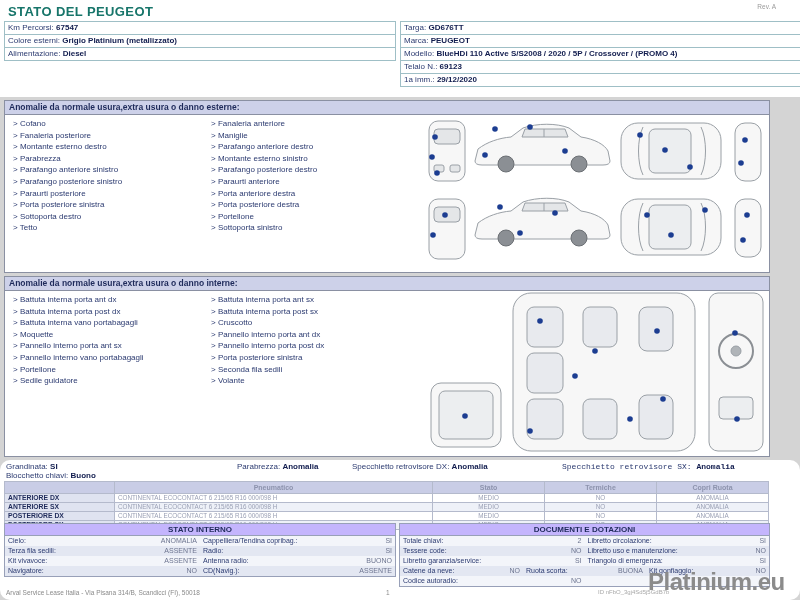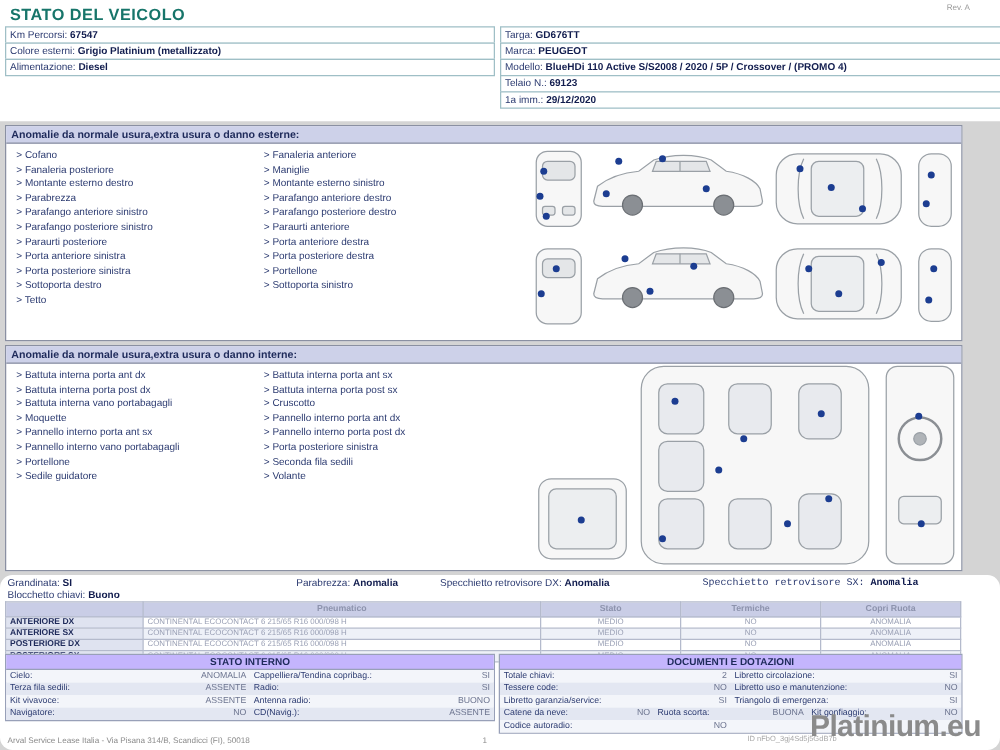--- a/index.html
+++ b/index.html
@@ -65,21 +65,21 @@
   .foot-id{left:598px;color:#a8a8a8;font-size:6px;}
 
   .watermark{position:absolute;left:648px;top:568px;font-size:24px;font-weight:bold;color:#8b8b8b;letter-spacing:-.5px;z-index:50;}
 </style>
 </head>
 <body>
 
 <div id="page">
 
   <div class="panel-top">
-    <div class="title">STATO DEL VEICOLO</div>
+    <div class="title">STATO DEL PEUGEOT</div>
     <div class="rev">Rev. A</div>
 
     <div class="info-col left">
         <div class="info-row"><span class="ilbl">Km Percorsi:</span> <b>67547</b></div>
         <div class="info-row"><span class="ilbl">Colore esterni:</span> <b>Grigio Platinium (metallizzato)</b></div>
         <div class="info-row"><span class="ilbl">Alimentazione:</span> <b>Diesel</b></div>
       </div>
 
     <div class="info-col right">
         <div class="info-row"><span class="ilbl">Targa:</span> <b>GD676TT</b></div>
@@ -93,30 +93,29 @@
   <div class="sec sec-ext">
     <div class="sec-head">Anomalie da normale usura,extra usura o danno esterne:</div>
     <div class="list l1">
         <div class="li">Cofano</div>
         <div class="li">Fanaleria posteriore</div>
         <div class="li">Montante esterno destro</div>
         <div class="li">Parabrezza</div>
         <div class="li">Parafango anteriore sinistro</div>
         <div class="li">Parafango posteriore sinistro</div>
         <div class="li">Paraurti posteriore</div>
-        <div class="li">Porta anteriore sinistra</div>
         <div class="li">Porta posteriore sinistra</div>
         <div class="li">Sottoporta destro</div>
         <div class="li">Tetto</div>
       </div>
     <div class="list l2">
         <div class="li">Fanaleria anteriore</div>
         <div class="li">Maniglie</div>
+        <div class="li">Parafango anteriore destro</div>
         <div class="li">Montante esterno sinistro</div>
-        <div class="li">Parafango anteriore destro</div>
         <div class="li">Parafango posteriore destro</div>
         <div class="li">Paraurti anteriore</div>
         <div class="li">Porta anteriore destra</div>
         <div class="li">Porta posteriore destra</div>
         <div class="li">Portellone</div>
         <div class="li">Sottoporta sinistro</div>
       </div>
     <div class="diagram">
       <svg width="345" height="150" viewBox="0 0 345 150">
         <g fill="#f7f7f7" stroke="#9aa0a6" stroke-width="1">

